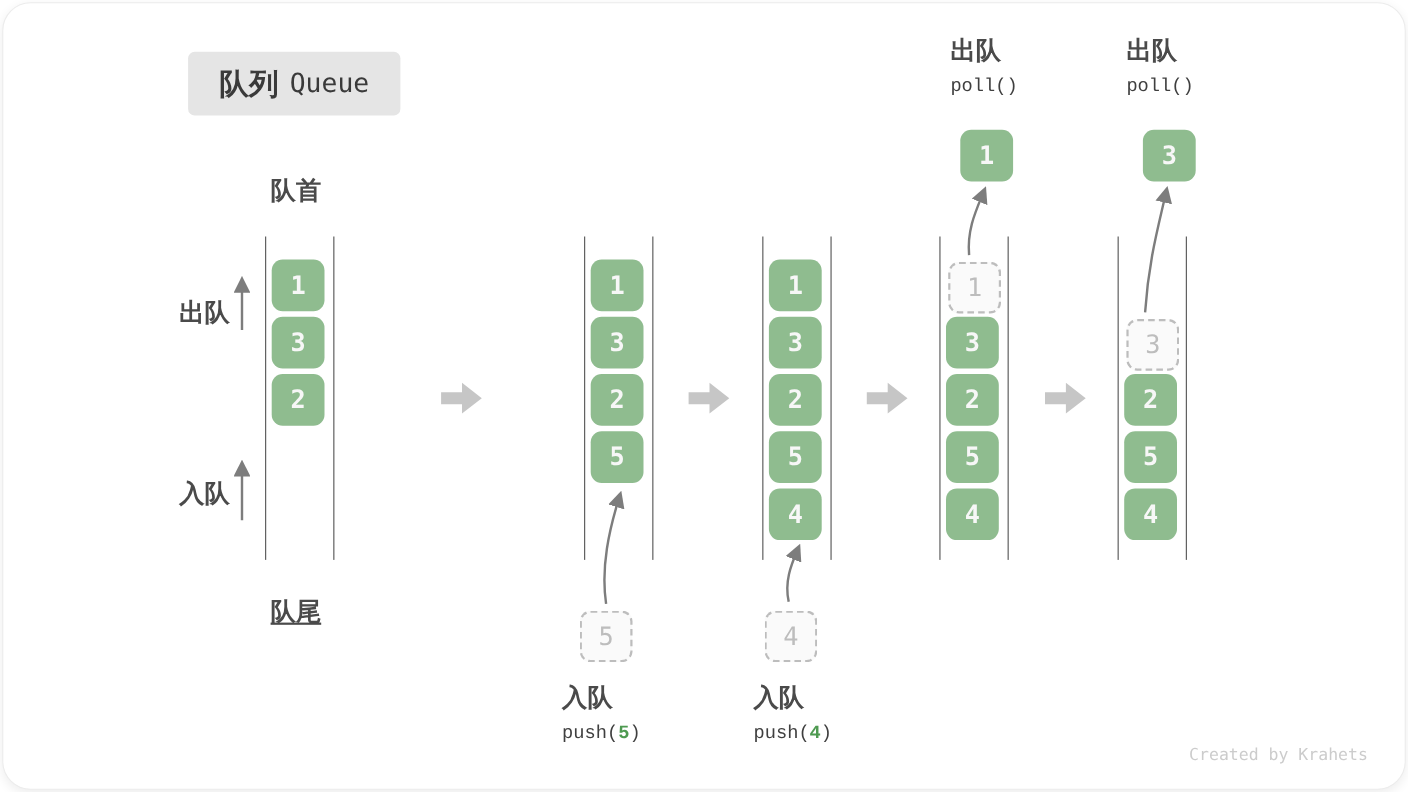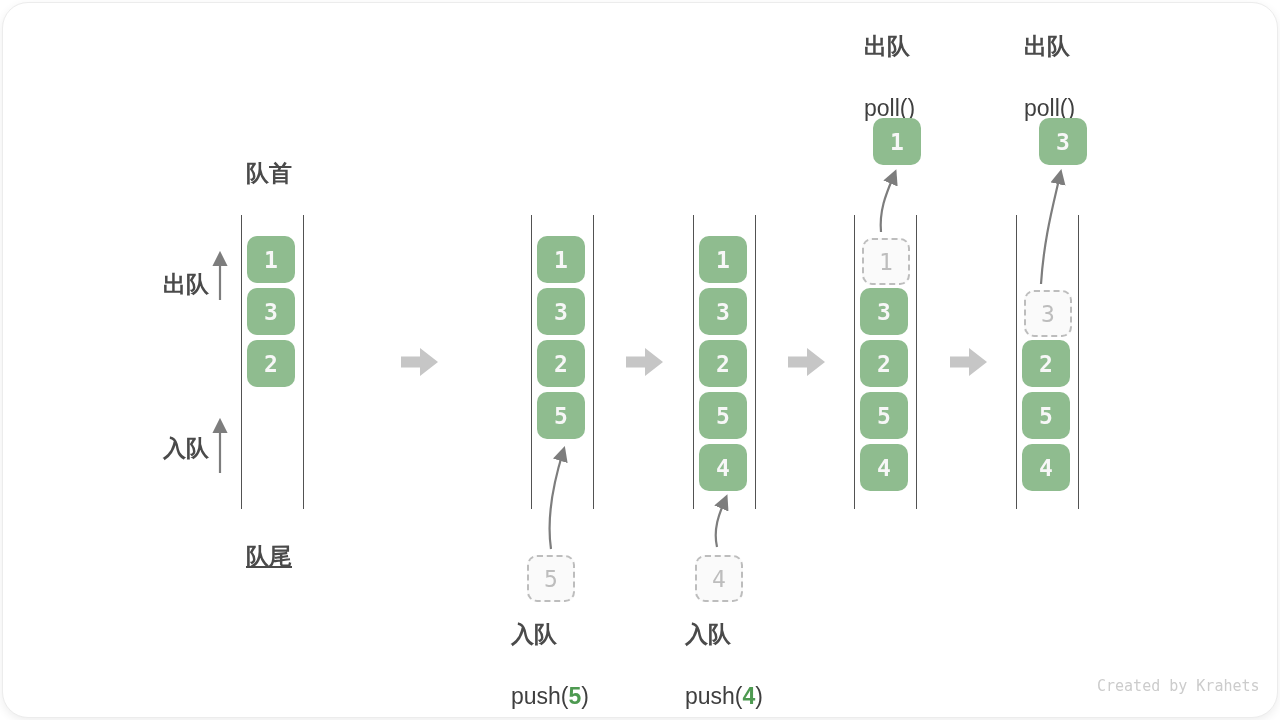--- a/index.html
+++ b/index.html
@@ -26,28 +26,28 @@
 
   
   .box{width:48px;height:47px;border-radius:10px;display:flex;align-items:center;justify-content:center;
        font-family:"DejaVu Sans Mono",monospace;font-size:23px;}
   .box.filled{background:#8FBC8F;color:#f7f7f7;font-weight:700;}
   .box.ghost{background:#fafafa;border:2px dashed #bdbdbd;color:#bdbdbd;width:44px;height:43px;}
 
   
   .op{display:flex;flex-direction:column;gap:8px;white-space:nowrap;}
   .op .zh{font-size:23px;font-weight:700;color:#4a4a4a;}
-  .op .code{font-family:Liberation Sans, sans-serif;font-size:23px;color:#3f3f3f;margin-top:25px;}
+  .op .code{font-family:Liberation Mono, monospace;font-size:17px;color:#3f3f3f;}
   .op .code .arg{color:#4e9a51;font-weight:700;}
   .op-poll-1{left:861px;top:28px;}
   .op-poll-2{left:1021px;top:28px;}
   .op-push-1{left:508px;top:616px;}
   .op-push-2{left:682px;top:616px;}
 
-  .watermark{left:1078px;top:674px;font-family:"DejaVu Sans Mono",monospace;font-size:15px;color:#cccccc;margin-left:16px;}
+  .watermark{left:1078px;top:674px;font-family:"DejaVu Sans Mono",monospace;font-size:15px;color:#cccccc;}
 
   svg.layer{left:0;top:0;width:1280px;height:720px;pointer-events:none;}
 </style>
 </head>
 <body>
 
 <div class="card">
 
   <svg class="layer abs" viewBox="0 0 1280 720">
     <defs>
@@ -63,20 +63,24 @@
 
     <path stroke="#7D7D7D" stroke-width="2.2" fill="none" marker-end="url(#ah)" d="M217,297 L217,254"></path>
     <path stroke="#7D7D7D" stroke-width="2.2" fill="none" marker-end="url(#ah)" d="M217,470 L217,421"></path>
 
     <path stroke="#7D7D7D" stroke-width="2.2" fill="none" marker-end="url(#ah)" d="M548,546 C543,512 551,478 560,449"></path>
     <path stroke="#7D7D7D" stroke-width="2.2" fill="none" marker-end="url(#ah)" d="M714,544 C710,526 716,511 722,497"></path>
     <path stroke="#7D7D7D" stroke-width="2.2" fill="none" marker-end="url(#ah)" d="M878,229 C876,206 884,189 891,172"></path>
     <path stroke="#7D7D7D" stroke-width="2.2" fill="none" marker-end="url(#ah)" d="M1038,281 C1041,235 1050,203 1057,172"></path>
   </svg>
 
+  <div class="abs title-box">
+    <span class="title-zh">队列</span>
+    <span class="title-en">Queue</span>
+  </div>
 
   <div class="abs zh-label front-label">队首</div>
   <div class="abs zh-label rear-label">队尾</div>
   <div class="abs zh-label dequeue-side">出队</div>
   <div class="abs zh-label enqueue-side">入队</div>
 
   <div class="abs op op-poll-1">
     <span class="zh">出队</span>
     <span class="code">poll()</span>
   </div>

